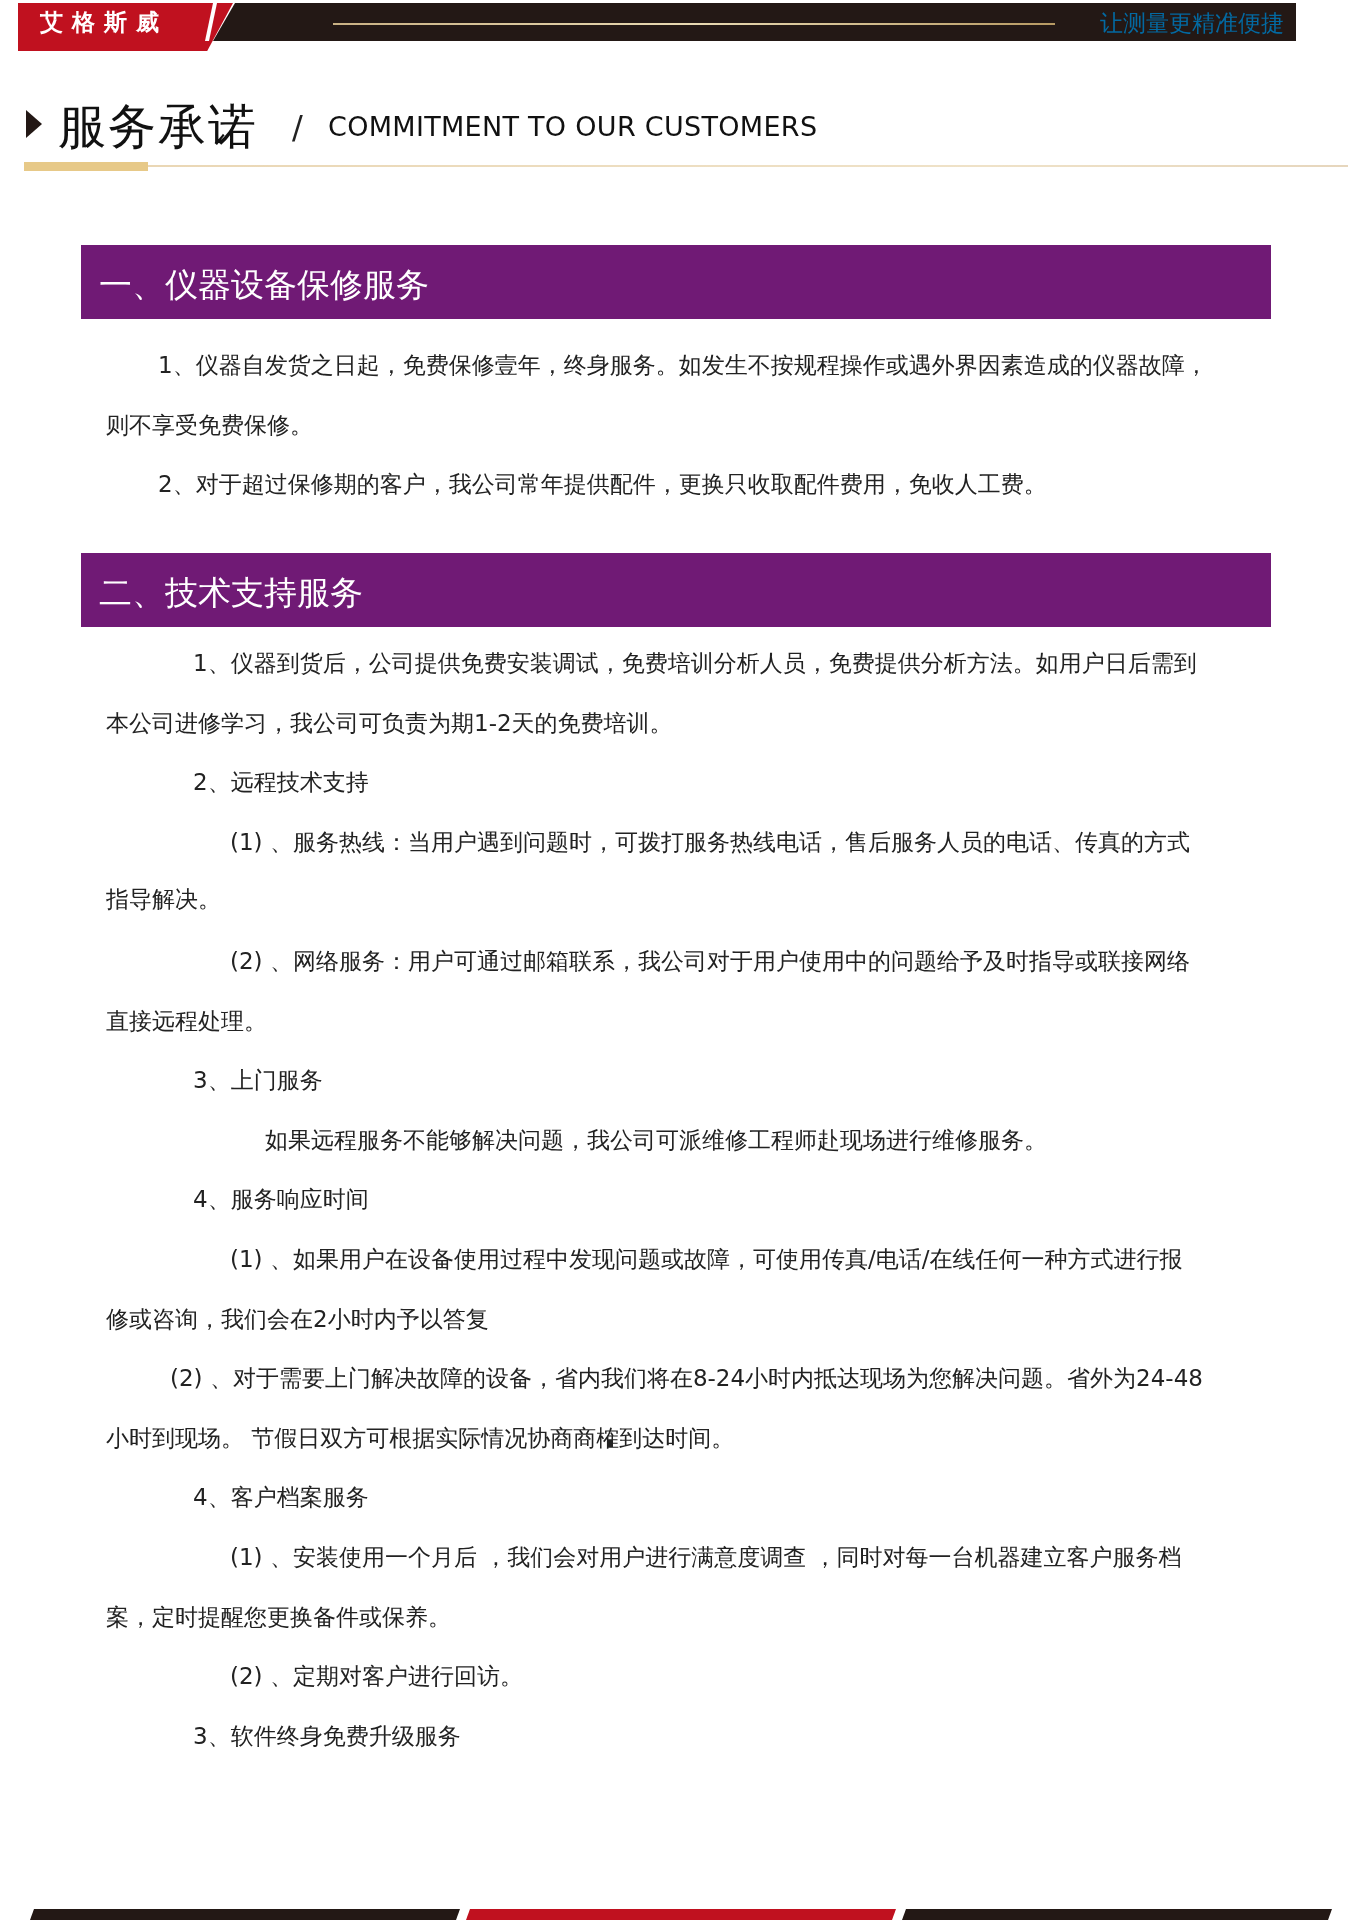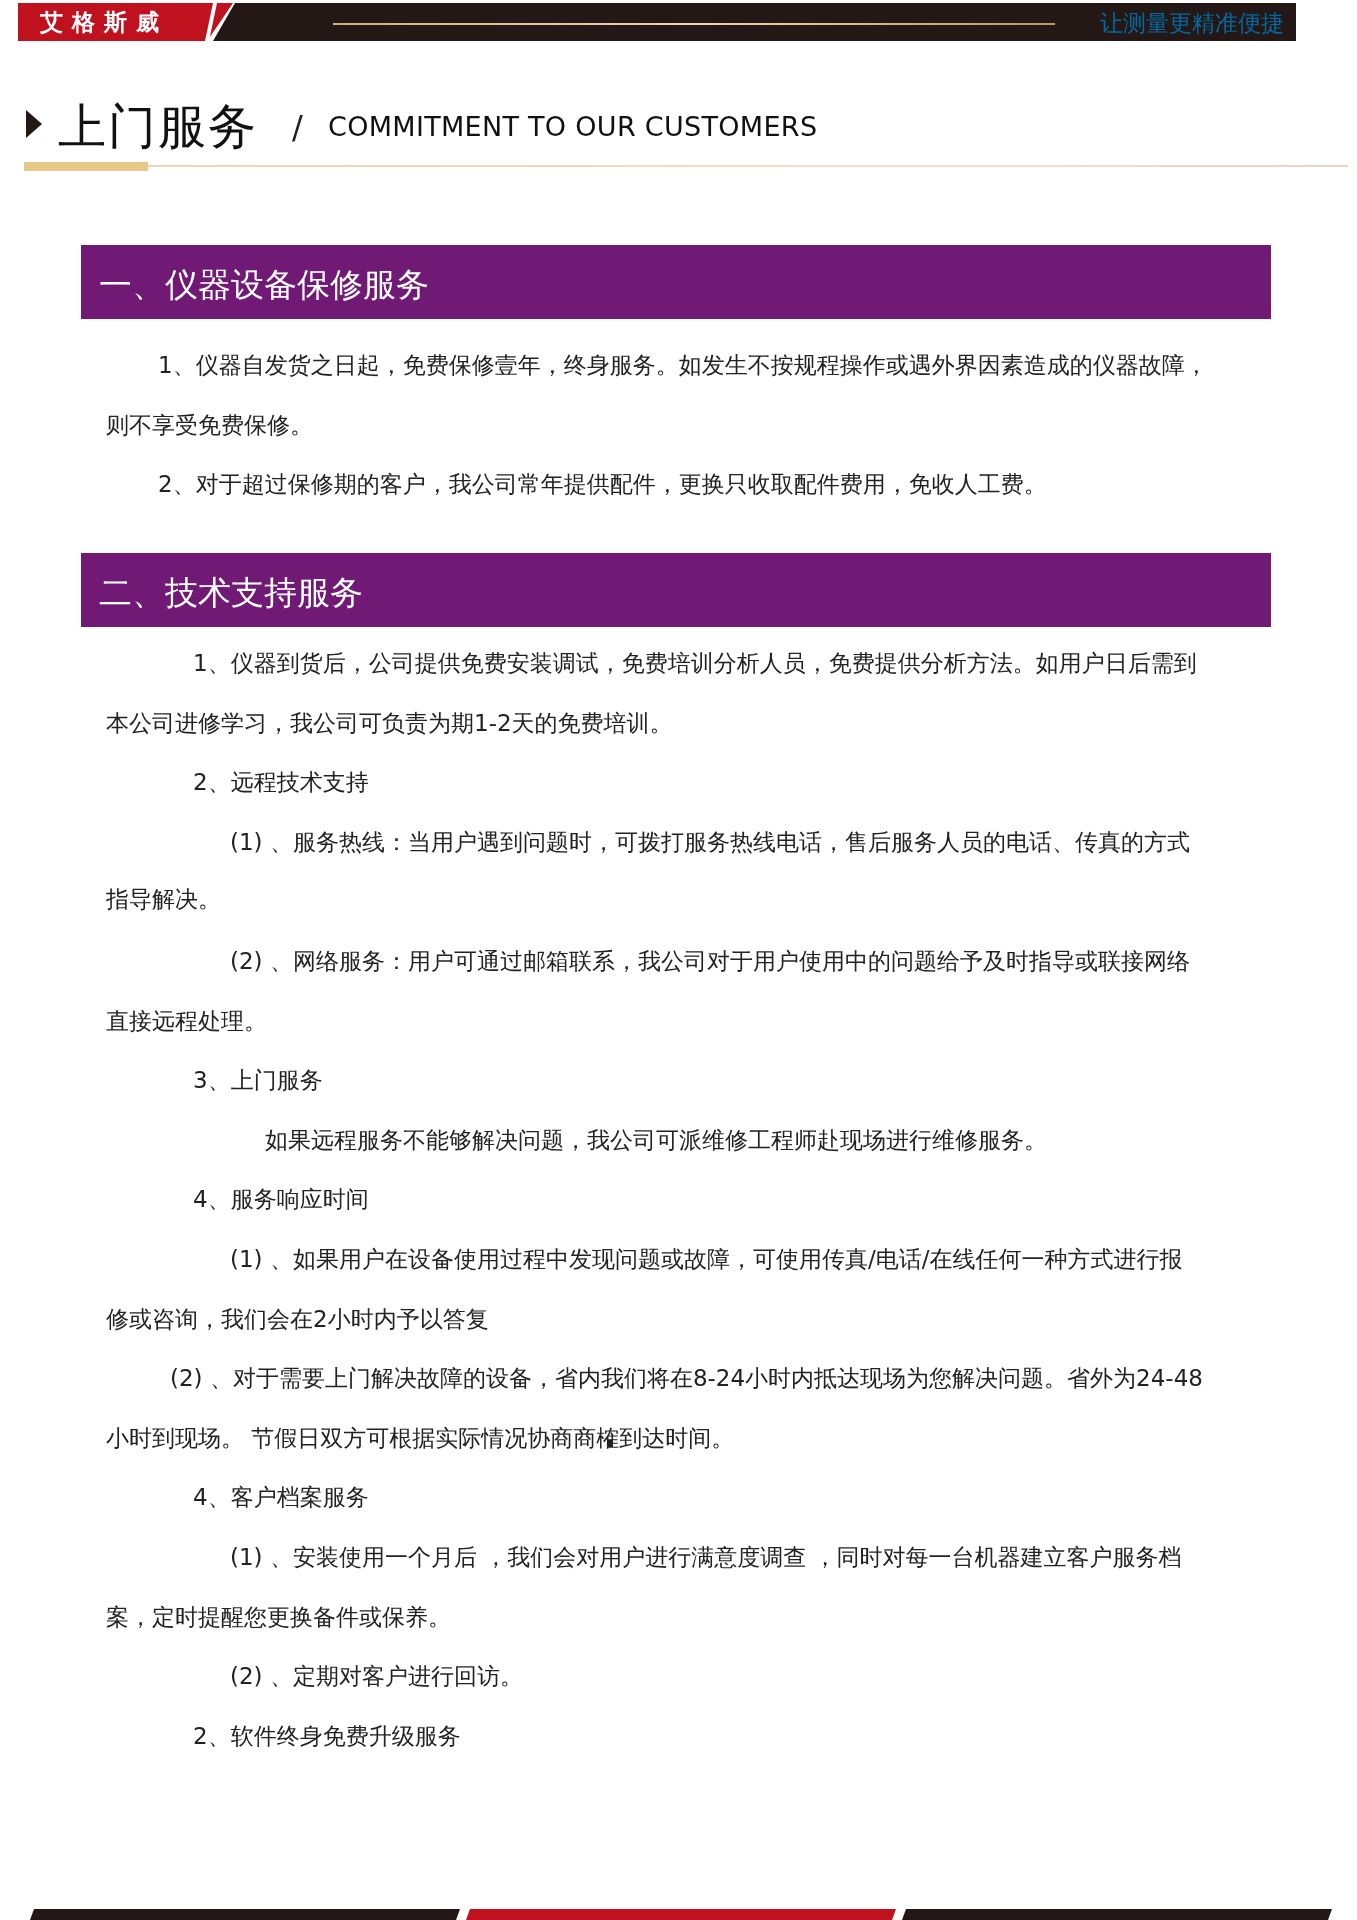--- a/index.html
+++ b/index.html
@@ -1,21 +1,21 @@
 <!DOCTYPE html>
 <html><head>
   <meta charset="utf-8">
   <style>
     html, body { margin: 0; padding: 0; background: #ffffff; }
     body { width: 1357px; height: 1920px; position: relative; overflow: hidden;
            font-family: "DejaVu Sans", "Liberation Sans", sans-serif; color: #1a1a1a; }
 
     
     .top-band { position: absolute; left: 18px; top: 3px; width: 1278px; height: 38px; }
-    .brand-block { position: absolute; left: 0; top: 0; width: 215px; height: 38px; background: #c0111f;
+    .brand-block { position: absolute; left: 0; top: 0; width: 215px; height: 48px; background: #c0111f;
                    clip-path: polygon(0 0, 100% 0, 88% 100%, 0 100%); text-align: center; }
     .brand-text { position: absolute; left: 22px; top: 4px; font-size: 23px; font-weight: bold; color: #ffffff;
                   letter-spacing: 9px; font-family: "DejaVu Sans", sans-serif; }
     .dark-block { position: absolute; left: 195px; top: 0; right: 0; height: 38px; background: #231815;
                   clip-path: polygon(22px 0, 100% 0, 100% 100%, 0 100%); }
     .dark-gap { position: absolute; left: 187px; top: 0; width: 12px; height: 38px; background: #ffffff;
                 clip-path: polygon(8px 0, 100% 0, 4px 100%, 0 100%); }
     .gold-rule { position: absolute; left: 315px; top: 20px; width: 722px; height: 2px;
                  background: linear-gradient(90deg, #c9b184, #e8d9b2, #b79a63); }
     .slogan { position: absolute; right: 12px; top: 5px; font-size: 23px; color: #0369a1; }
@@ -51,21 +51,21 @@
   <div class="brand-block">
     <span class="brand-text">艾格斯威</span>
   </div>
   <div class="dark-gap"></div>
   <div class="gold-rule"></div>
   <span class="slogan">让测量更精准便捷</span>
 </div>
 
 <div>
   <div class="title-arrow"></div>
-  <span class="title-cn">上门服务</span>
+  <span class="title-cn">服务承诺</span>
   <span class="title-slash">/</span>
   <span class="title-en">COMMITMENT TO OUR CUSTOMERS</span>
   <div class="title-underline-thick"></div>
   <div class="title-underline-thin"></div>
 </div>
 
 <div class="banner" style="top:245px;">
   <span class="banner-label">一、仪器设备保修服务</span>
 </div>
 <span class="p" style="left:158px; top:350px;">1、仪器自发货之日起，免费保修壹年，终身服务。如发生不按规程操作或遇外界因素造成的仪器故障，</span>
@@ -86,17 +86,17 @@
 <span class="p" style="left:265px; top:1125px;">如果远程服务不能够解决问题，我公司可派维修工程师赴现场进行维修服务。</span>
 <span class="p" style="left:193px; top:1184px;">4、服务响应时间</span>
 <span class="p" style="left:230px; top:1244px;">(1) 、如果用户在设备使用过程中发现问题或故障，可使用传真/电话/在线任何一种方式进行报</span>
 <span class="p" style="left:106px; top:1304px;">修或咨询，我们会在2小时内予以答复</span>
 <span class="p" style="left:170px; top:1363px;">(2) 、对于需要上门解决故障的设备，省内我们将在8-24小时内抵达现场为您解决问题。省外为24-48</span>
 <span class="p" style="left:106px; top:1423px;">小时到现场。 节假日双方可根据实际情况协商商榷到达时间。</span>
 <span class="p" style="left:193px; top:1482px;">4、客户档案服务</span>
 <span class="p" style="left:230px; top:1542px;">(1) 、安装使用一个月后 ，我们会对用户进行满意度调查 ，同时对每一台机器建立客户服务档</span>
 <span class="p" style="left:106px; top:1602px;">案，定时提醒您更换备件或保养。</span>
 <span class="p" style="left:230px; top:1661px;">(2) 、定期对客户进行回访。</span>
-<span class="p" style="left:193px; top:1721px;">2、软件终身免费升级服务</span>
+<span class="p" style="left:193px; top:1721px;">3、软件终身免费升级服务</span>
 
 <div class="foot foot-1"></div>
 <div class="foot foot-2"></div>
 <div class="foot foot-3"></div>
 
 </body></html>

